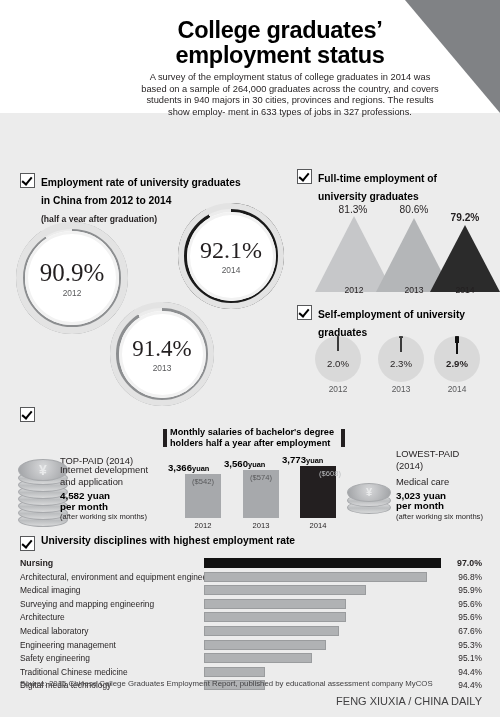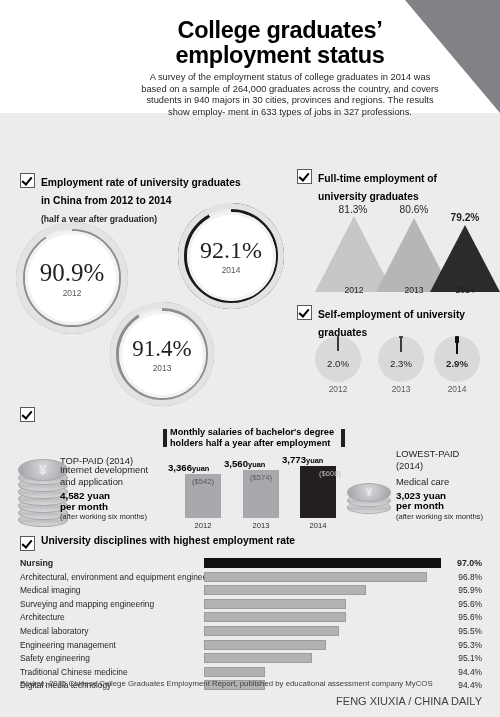--- a/index.html
+++ b/index.html
@@ -286,21 +286,21 @@
         <div class="disc-track">
           <div class="disc-fill" style="width: 56.8%;"></div>
         </div>
         <div class="disc-pct">95.6%</div>
       </div>
       <div class="disc-row" style="top: 625px;">
         <div class="disc-name">Medical laboratory</div>
         <div class="disc-track">
           <div class="disc-fill" style="width: 54.1%;"></div>
         </div>
-        <div class="disc-pct">95.5%</div>
+        <div class="disc-pct">67.6%</div>
       </div>
       <div class="disc-row" style="top: 638.6px;">
         <div class="disc-name">Engineering management</div>
         <div class="disc-track">
           <div class="disc-fill" style="width: 48.6%;"></div>
         </div>
         <div class="disc-pct">95.3%</div>
       </div>
       <div class="disc-row" style="top: 652.2px;">
         <div class="disc-name">Safety engineering</div>

